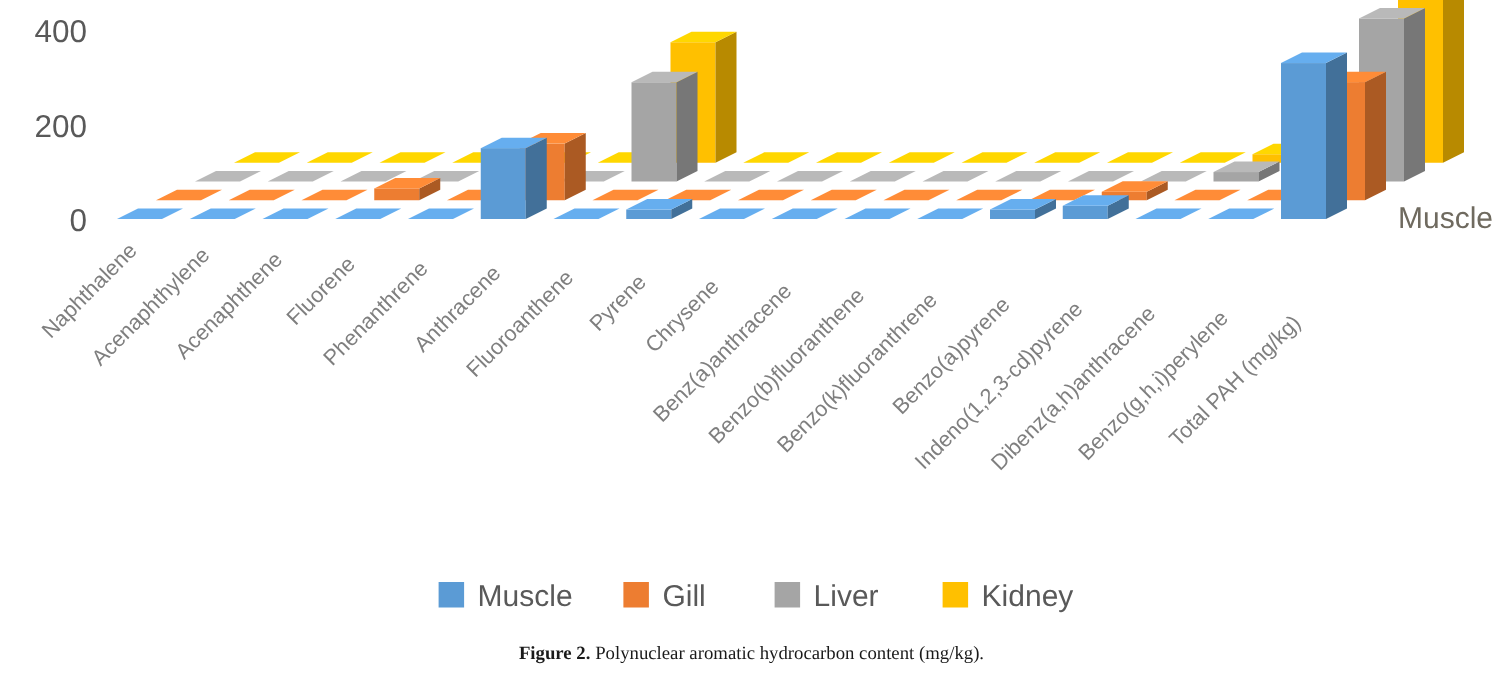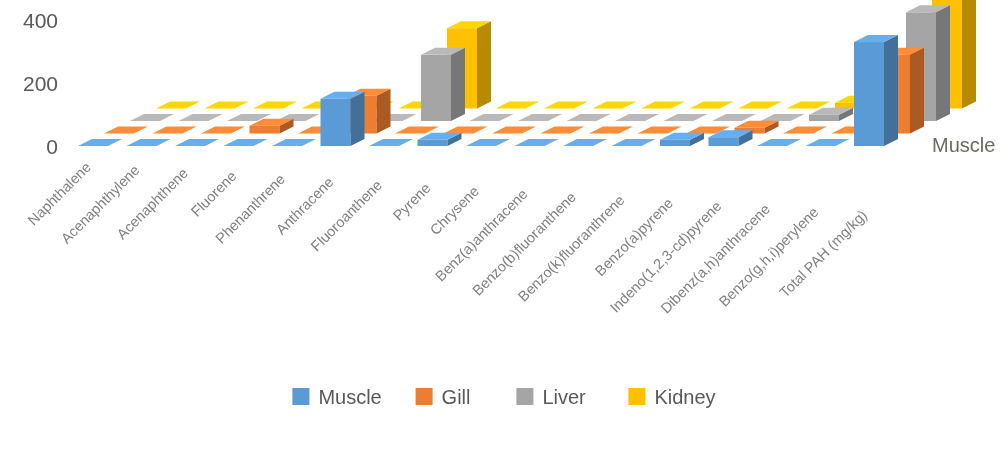--- a/index.html
+++ b/index.html
@@ -414,14 +414,17 @@
           <rect x="516.4" y="388" width="17" height="17" fill="#A5A5A5"></rect>
           <text x="542.4" y="404" class="legend-label">Liver</text>
         </g>
         <g>
           <rect x="628.4" y="388" width="17" height="17" fill="#FFC000"></rect>
           <text x="654.4" y="404" class="legend-label">Kidney</text>
         </g>
       </g>
     </svg>
 
+  <div id="caption">
+    <span class="cap-strong">Figure 2.</span><span> Polynuclear aromatic hydrocarbon content (mg/kg).</span>
+  </div>
 
 </div>
 
 </body></html>

